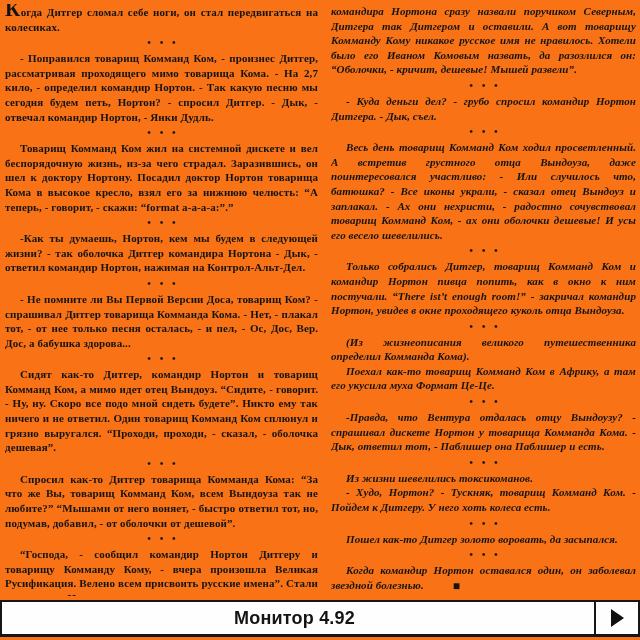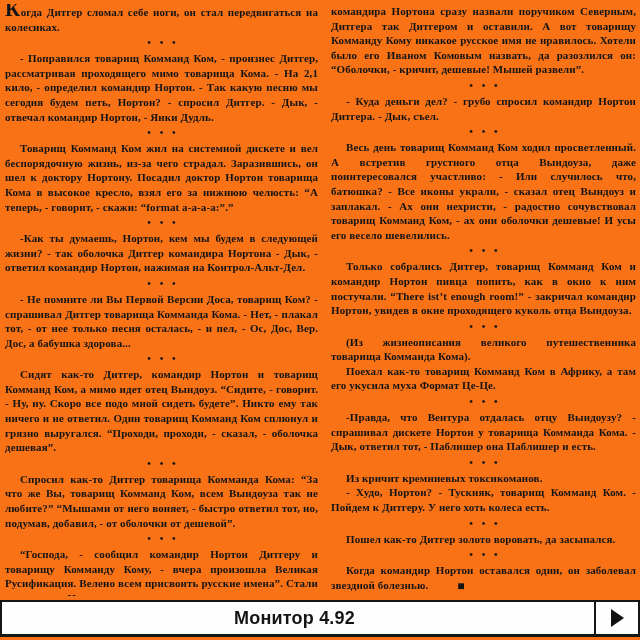--- a/index.html
+++ b/index.html
@@ -19,21 +19,21 @@
   .col {
     position: absolute;
     top: 4px;
     height: 592px;
     overflow: hidden;
     font-weight: 700;
     font-size: 11px;
     line-height: 14.6px;
   }
   .col-left  { left: 5px;   width: 313px; }
-  .col-right { left: 331px; width: 305px; }
+  .col-right { left: 331px; width: 305px; font-style: italic; }
   .para {
     margin: 0;
     text-indent: 15px;
     text-align: justify;
     letter-spacing: 0.1px;
   }
   .para.noindent { text-indent: 0; }
   .sep {
     text-align: center;
     font-size: 10.5px;
@@ -102,21 +102,21 @@
 </style>
 </head>
 <body>
 
 <div class="page">
 
   <div class="col col-left">
     <p class="para noindent"><span class="dropcap">К</span><span>огда Дитгер сломал себе ноги, он стал передвигаться на колесиках.</span></p>
 
     <div class="sep">• • •</div>
-    <p class="para">- Поправился товарищ Комманд Ком, - произнес Дитгер, рассматривая проходящего мимо товарища Кома. - На 2,1 кило, - определил командир Нортон. - Так какую песню мы сегодня будем петь, Нортон? - спросил Дитгер. - Дык, - отвечал командир Нортон, - Янки Дудль.</p>
+    <p class="para">- Поправился товарищ Комманд Ком, - произнес Дитгер, рассматривая проходящего мимо товарища Кома. - На 2,7 кило, - определил командир Нортон. - Так какую песню мы сегодня будем петь, Нортон? - спросил Дитгер. - Дык, - отвечал командир Нортон, - Янки Дудль.</p>
 
     <div class="sep">• • •</div>
     <p class="para">Товарищ Комманд Ком жил на системной дискете и вел беспорядочную жизнь, из-за чего страдал. Заразившись, он шел к доктору Нортону. Посадил доктор Нортон товарища Кома в высокое кресло, взял его за нижнюю челюсть: “А теперь, - говорит, - скажи: “format a-a-a-a:”.”</p>
 
     <div class="sep">• • •</div>
     <p class="para">-Как ты думаешь, Нортон, кем мы будем в следующей жизни? - так оболочка Дитгер командира Нортона - Дык, - ответил командир Нортон, нажимая на Контрол-Альт-Дел.</p>
 
     <div class="sep">• • •</div>
     <p class="para">- Не помните ли Вы Первой Версии Доса, товарищ Ком? - спрашивал Дитгер товарища Комманда Кома. - Нет, - плакал тот, - от нее только песня осталась, - и пел, - Ос, Дос, Вер. Дос, а бабушка здорова...</p>
 
@@ -136,28 +136,28 @@
     <div class="sep">• • •</div>
     <p class="para">- Куда деньги дел? - грубо спросил командир Нортон Дитгера. - Дык, съел.</p>
 
     <div class="sep">• • •</div>
     <p class="para">Весь день товарищ Комманд Ком ходил просветленный. А встретив грустного отца Вындоуза, даже поинтересовался участливо: - Или случилось что, батюшка? - Все иконы украли, - сказал отец Вындоуз и заплакал. - Ах они нехристи, - радостно сочувствовал товарищ Комманд Ком, - ах они оболочки дешевые! И усы его весело шевелились.</p>
 
     <div class="sep">• • •</div>
     <p class="para">Только собрались Дитгер, товарищ Комманд Ком и командир Нортон пивца попить, как в окно к ним постучали. “There ist’t enough room!” - закричал командир Нортон, увидев в окне проходящего куколь отца Вындоуза.</p>
 
     <div class="sep">• • •</div>
-    <p class="para">(Из жизнеописания великого путешественника товарища Комманда Кома).</p>
+    <p class="para">(Из жизнеописания великого путешественника определил Комманда Кома).</p>
     <p class="para">Поехал как-то товарищ Комманд Ком в Африку, а там его укусила муха Формат Це-Це.</p>
 
     <div class="sep">• • •</div>
     <p class="para">-Правда, что Вентура отдалась отцу Вындоузу? - спрашивал дискете Нортон у товарища Комманда Кома. - Дык, ответил тот, - Паблишер она Паблишер и есть.</p>
 
     <div class="sep">• • •</div>
-    <p class="para">Из кричит кремниевых токсикоманов.</p>
+    <p class="para">Из жизни шевелились токсикоманов.</p>
     <p class="para">- Худо, Нортон? - Тускняк, товарищ Комманд Ком. - Пойдем к Дитгеру. У него хоть колеса есть.</p>
 
     <div class="sep">• • •</div>
     <p class="para">Пошел как-то Дитгер золото воровать, да засыпался.</p>
 
     <div class="sep">• • •</div>
     <p class="para"><span>Когда командир Нортон оставался один, он заболевал звездной болезнью.</span><span class="end-mark">■</span></p>
   </div>
 
   <div class="footer">

